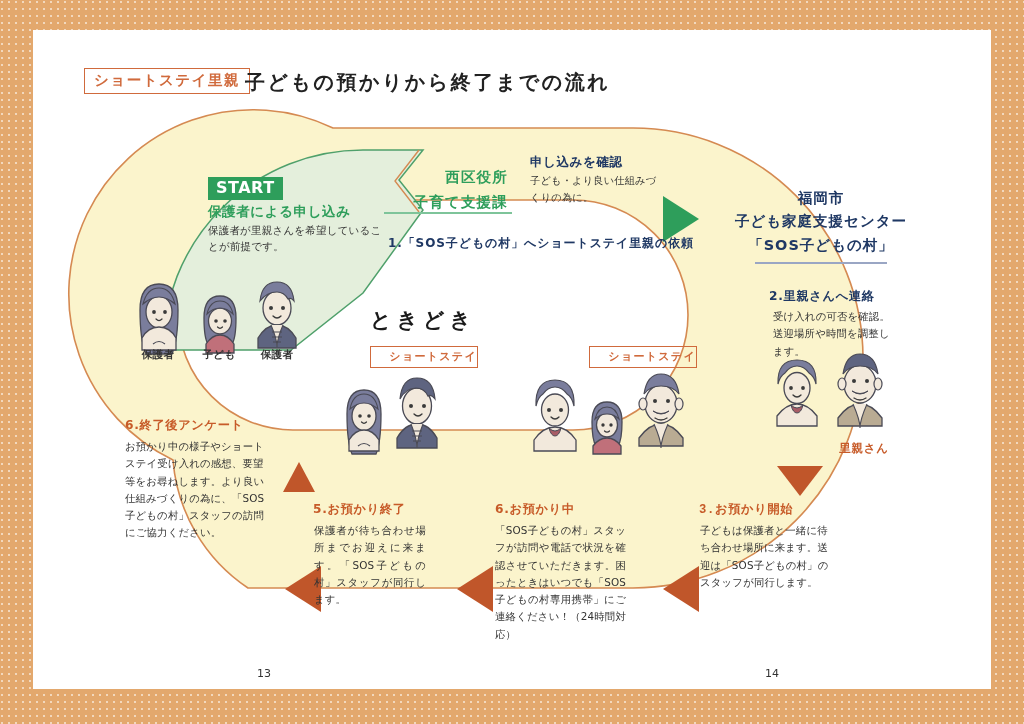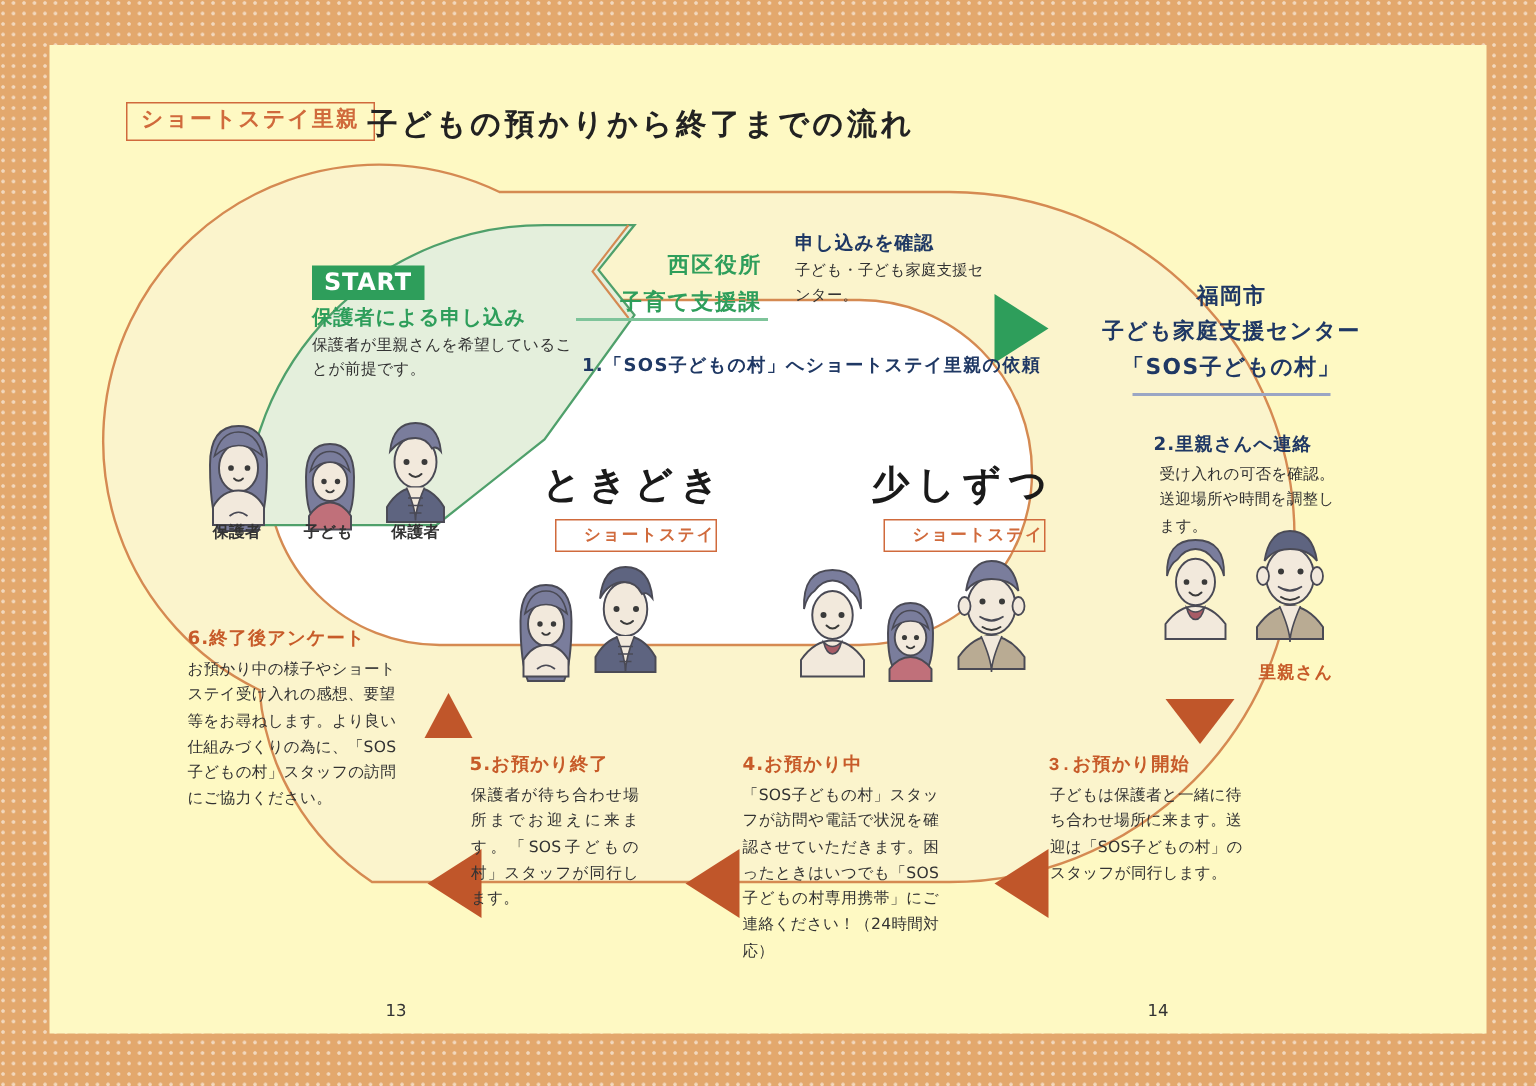--- a/index.html
+++ b/index.html
@@ -12,21 +12,21 @@
   
   #page-bg{
     position:absolute;inset:0;
     background-color:#e3a86d;
     background-image:
       radial-gradient(circle at 2px 2px, rgba(255,255,255,.55) 1px, transparent 1.4px);
     background-size:7px 7px;
   }
   #paper{
     position:absolute;left:33px;top:30px;width:958px;height:659px;
-    background:#fef9c3;
+    background:#ffffff;
   }
   #spread{position:absolute;inset:0;}
   svg#canvas{position:absolute;left:0;top:0;}
 
   
   .title-tag{
     position:absolute;left:51px;top:38px;
     border:1.6px solid #d06a3c;color:#d06a3c;
     font-size:14.5px;font-weight:700;letter-spacing:1.5px;
     padding:4px 9px 5px;line-height:1;white-space:nowrap;
@@ -68,21 +68,21 @@
   .confirm-body{
     position:absolute;left:497px;top:143px;width:128px;
     color:#333;font-size:10.2px;line-height:1.62;letter-spacing:.2px;
   }
   .step1{
     position:absolute;left:355px;top:205px;
     color:#1f3864;font-weight:700;font-size:12px;letter-spacing:.9px;white-space:nowrap;
   }
   .center-head{
     position:absolute;width:200px;text-align:center;
-    color:#1a1a1a;font-weight:700;font-size:25px;letter-spacing:5px;
+    color:#1a1a1a;font-weight:700;font-size:21px;letter-spacing:5px;
   }
   .center-tag{
     position:absolute;width:106px;text-align:right;
     border:1.4px solid #d06a3c;color:#d06a3c;
     font-size:11px;font-weight:700;letter-spacing:1.3px;
     padding:4px 0 5px;line-height:1;
   }
   .fukuoka{
     position:absolute;left:673px;top:157px;width:230px;text-align:center;
     color:#1f3864;font-weight:700;font-size:14.5px;line-height:1.62;letter-spacing:1px;
@@ -272,45 +272,44 @@
   <div class="fig-label" style="left:154px;top:318px;width:64px;">子ども</div>
   <div class="fig-label" style="left:212px;top:318px;width:64px;">保護者</div>
 
   <div class="ward-head">
     <div>西区役所</div>
     <div>子育て支援課</div>
   </div>
   <div class="ward-rule"></div>
 
   <div class="confirm-head">申し込みを確認</div>
-  <div class="confirm-body">子ども・子ども家庭支援センター。</div>
+  <div class="confirm-body">子ども・より良い仕組みづくりの為に。</div>
   <div class="step1">1.「SOS子どもの村」へショートステイ里親の依頼</div>
 
   <div class="fukuoka">
     <div>福岡市</div>
     <div>子ども家庭支援センター</div>
     <div>「SOS子どもの村」</div>
   </div>
   <div class="fukuoka-rule"></div>
 
   <div class="center-head" style="left:290px;top:276px;">ときどき</div>
   <div class="center-tag" style="left:337px;top:316px;">ショートステイ</div>
 
-  <div class="center-head" style="left:509px;top:276px;">少しずつ</div>
   <div class="center-tag" style="left:556px;top:316px;">ショートステイ</div>
 
   <div class="step-head" style="left:736px;top:258px;">2.里親さんへ連絡</div>
   <div class="step-body" style="left:740px;top:278px;width:122px;">受け入れの可否を確認。送迎場所や時間を調整します。</div>
 
   <div class="satooya-label">里親さん</div>
 
   <div class="step-head orange" style="left:666px;top:471px;font-family:Liberation Mono, monospace;">3.お預かり開始</div>
   <div class="step-body" style="left:667px;top:492px;width:138px;">子どもは保護者と一緒に待ち合わせ場所に来ます。送迎は「SOS子どもの村」のスタッフが同行します。</div>
 
-  <div class="step-head orange" style="left:462px;top:471px;">4.お預かり中</div>
+  <div class="step-head orange" style="left:462px;top:471px;">6.お預かり中</div>
   <div class="step-body just" style="left:462px;top:492px;width:131px;">「SOS子どもの村」スタッフが訪問や電話で状況を確認させていただきます。困ったときはいつでも「SOS子どもの村専用携帯」にご連絡ください！（24時間対応）</div>
 
   <div class="step-head orange" style="left:280px;top:471px;">5.お預かり終了</div>
   <div class="step-body just" style="left:281px;top:492px;width:112px;">保護者が待ち合わせ場所までお迎えに来ます。「SOS子どもの村」スタッフが同行します。</div>
 
   <div class="step-head orange" style="left:92px;top:387px;">6.終了後アンケート</div>
   <div class="step-body" style="left:92px;top:408px;width:146px;text-align:left;">お預かり中の様子やショートステイ受け入れの感想、要望等をお尋ねします。より良い仕組みづくりの為に、「SOS子どもの村」スタッフの訪問にご協力ください。</div>
 
   <div class="pagenum pg-left">13</div>
   <div class="pagenum pg-right">14</div>

